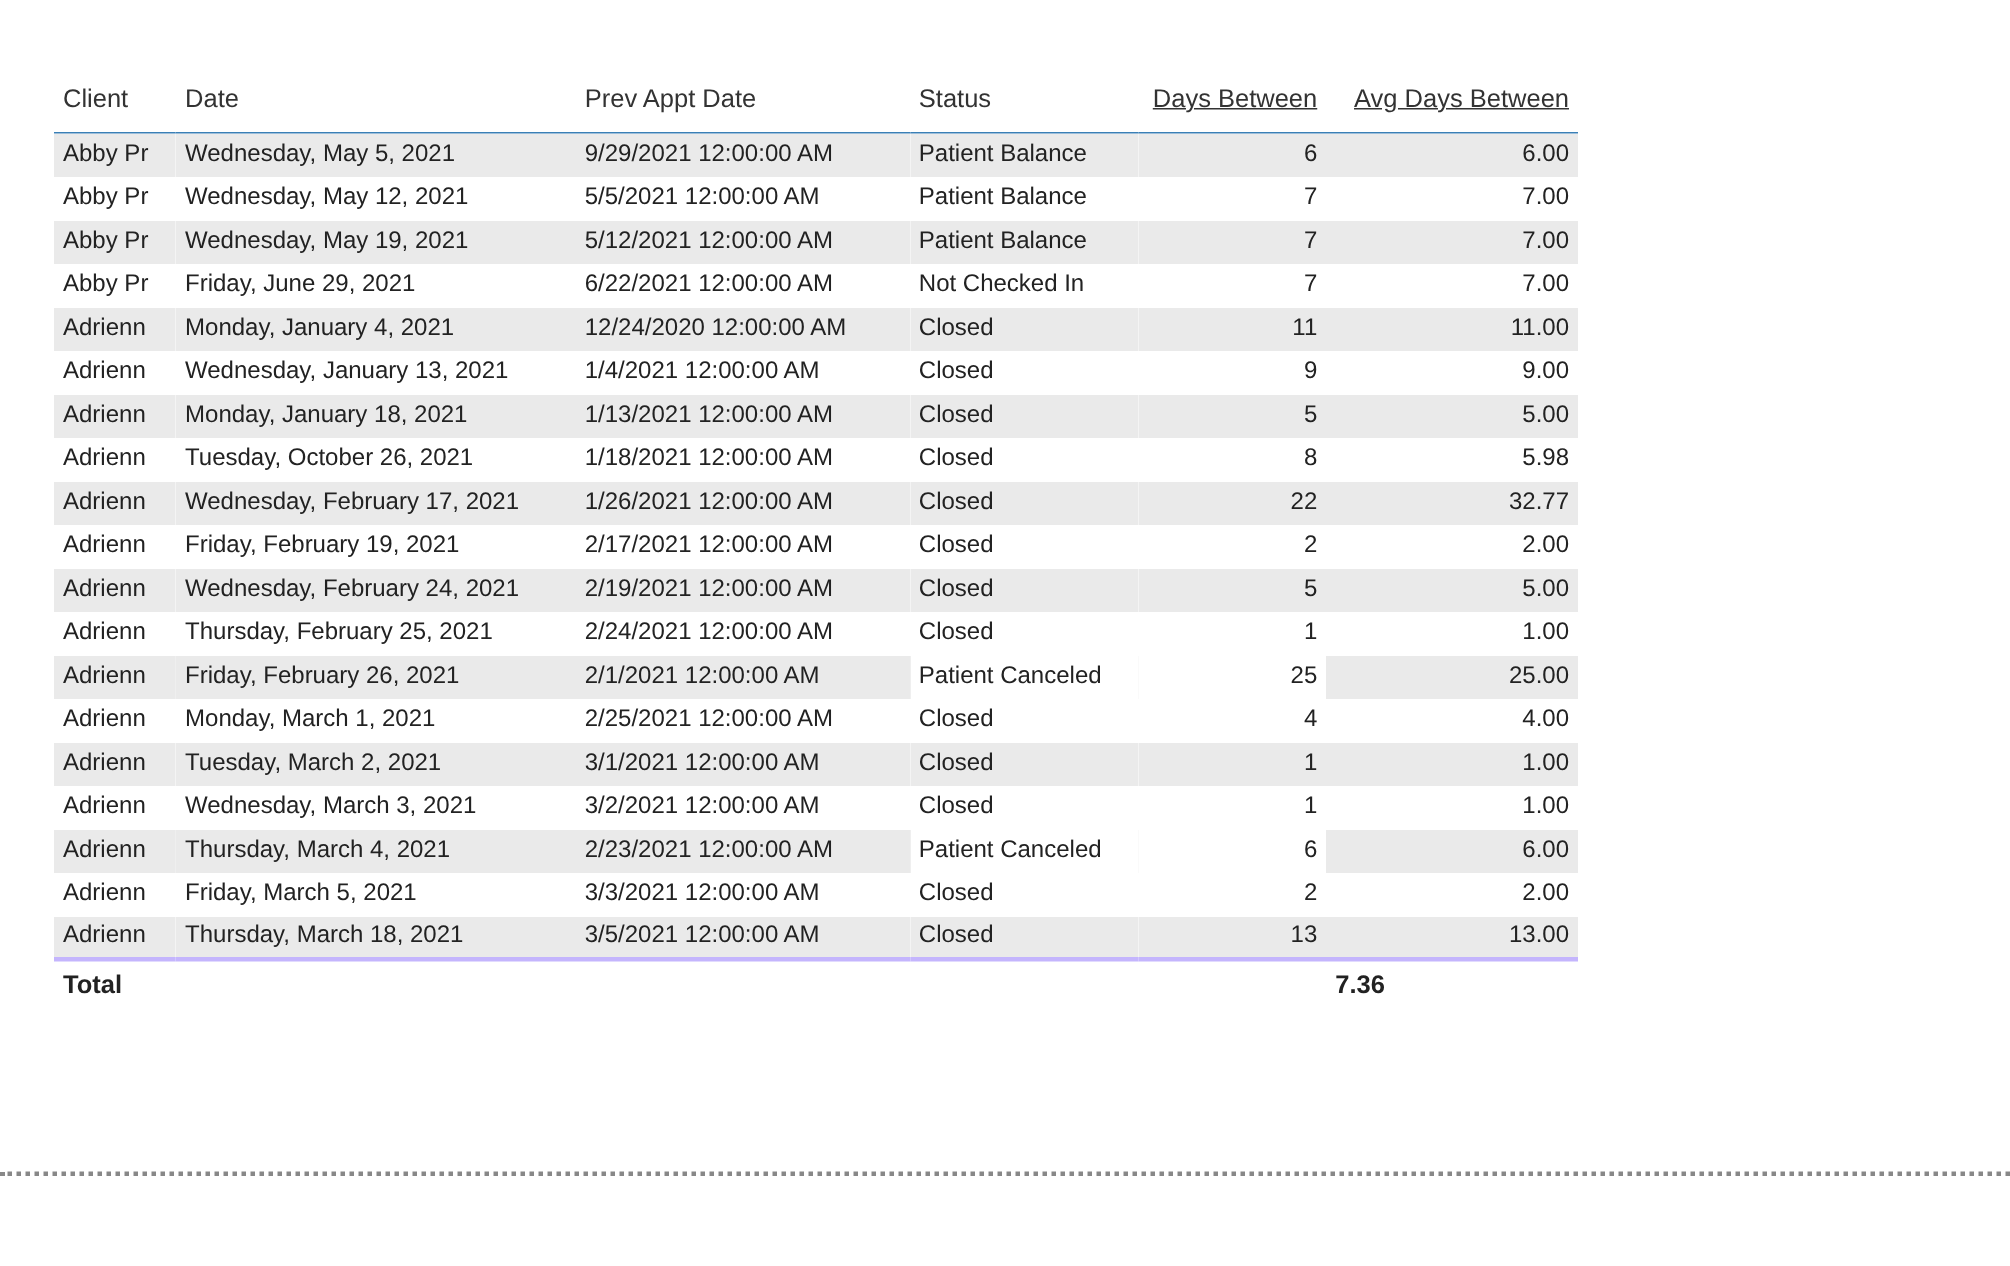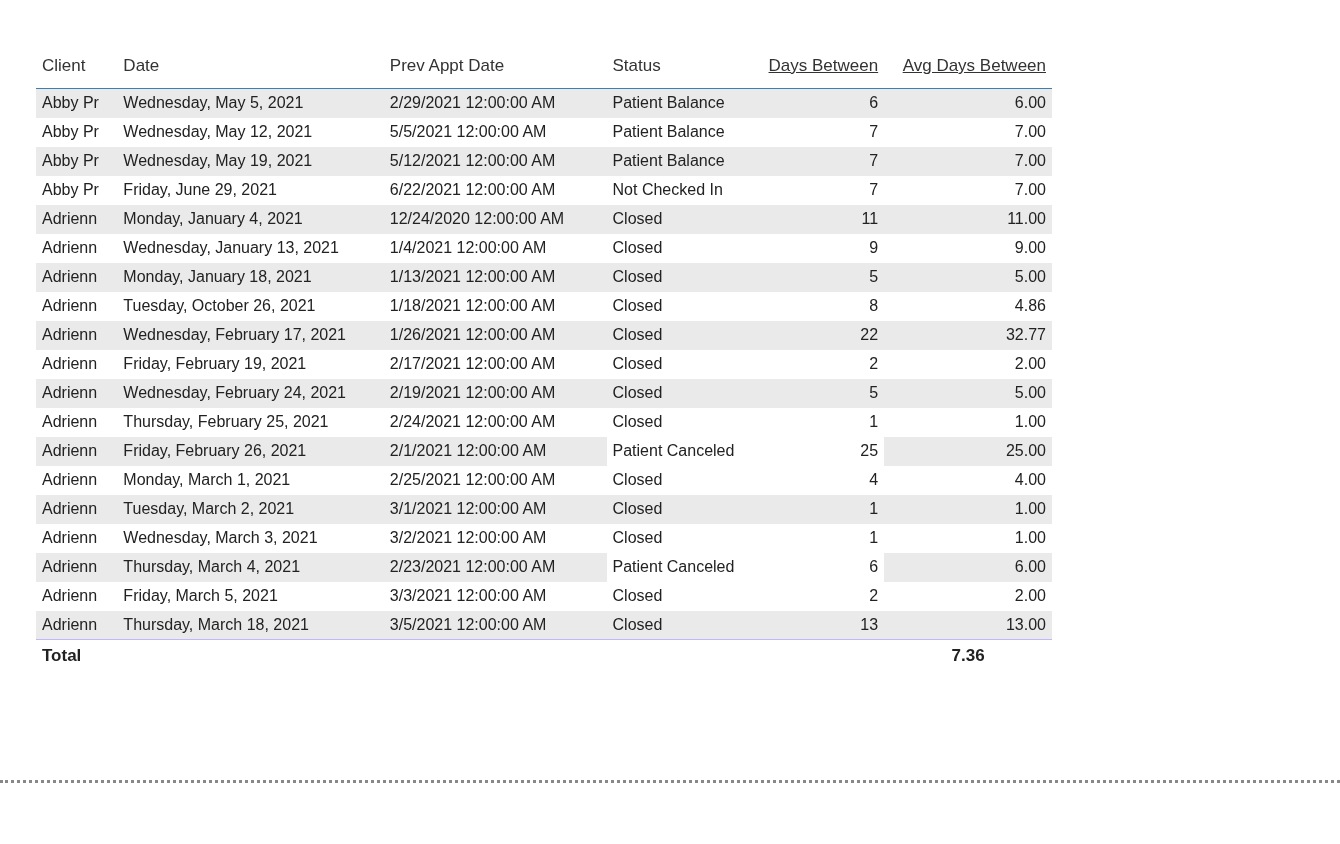--- a/index.html
+++ b/index.html
@@ -53,26 +53,26 @@
     tbody tr.hl td.cell-status,
     tbody tr.hl td.cell-days {
       background: #ffffff;
     }
     tbody tr.hl.odd td.cell-client,
     tbody tr.hl.odd td.cell-date,
     tbody tr.hl.odd td.cell-prev,
     tbody tr.hl.odd td.cell-avg { background: #eaeaea; }
 
     tfoot td {
-      border-top: 1px solid #c4b5fd;
+      border-top: 3px solid #c4b5fd;
       font-weight: 700;
       padding: 6px 6px;
       font-size: 17px;
     }
-    tfoot td.num { text-align: center; }
+    tfoot td.num { text-align: left; }
 
     .dotted-rule {
       margin-top: 108px;
       width: 1340px;
       border: none;
       border-top: 3px dotted #888;
       margin-left: -36px;
     }
   </style>
 </head>
@@ -95,21 +95,21 @@
         <th>Prev Appt Date</th>
         <th>Status</th>
         <th class="num">Days Between</th>
         <th class="num">Avg Days Between</th>
       </tr>
     </thead>
     <tbody id="tbody">
         <tr class="odd">
           <td class="cell-client">Abby Pr</td>
           <td class="cell-date">Wednesday, May 5, 2021</td>
-          <td class="cell-prev">2/29/2021 12:00:00 AM</td>
+          <td class="cell-prev">9/29/2021 12:00:00 AM</td>
           <td class="cell-status">Patient Balance</td>
           <td class="cell-days num">6</td>
           <td class="cell-avg num">6.00</td>
         </tr>
         <tr class="even">
           <td class="cell-client">Abby Pr</td>
           <td class="cell-date">Wednesday, May 12, 2021</td>
           <td class="cell-prev">5/5/2021 12:00:00 AM</td>
           <td class="cell-status">Patient Balance</td>
           <td class="cell-days num">7</td>
@@ -154,21 +154,21 @@
           <td class="cell-status">Closed</td>
           <td class="cell-days num">5</td>
           <td class="cell-avg num">5.00</td>
         </tr>
         <tr class="even">
           <td class="cell-client">Adrienn</td>
           <td class="cell-date">Tuesday, October 26, 2021</td>
           <td class="cell-prev">1/18/2021 12:00:00 AM</td>
           <td class="cell-status">Closed</td>
           <td class="cell-days num">8</td>
-          <td class="cell-avg num">4.86</td>
+          <td class="cell-avg num">5.98</td>
         </tr>
         <tr class="odd">
           <td class="cell-client">Adrienn</td>
           <td class="cell-date">Wednesday, February 17, 2021</td>
           <td class="cell-prev">1/26/2021 12:00:00 AM</td>
           <td class="cell-status">Closed</td>
           <td class="cell-days num">22</td>
           <td class="cell-avg num">32.77</td>
         </tr>
         <tr class="even">

